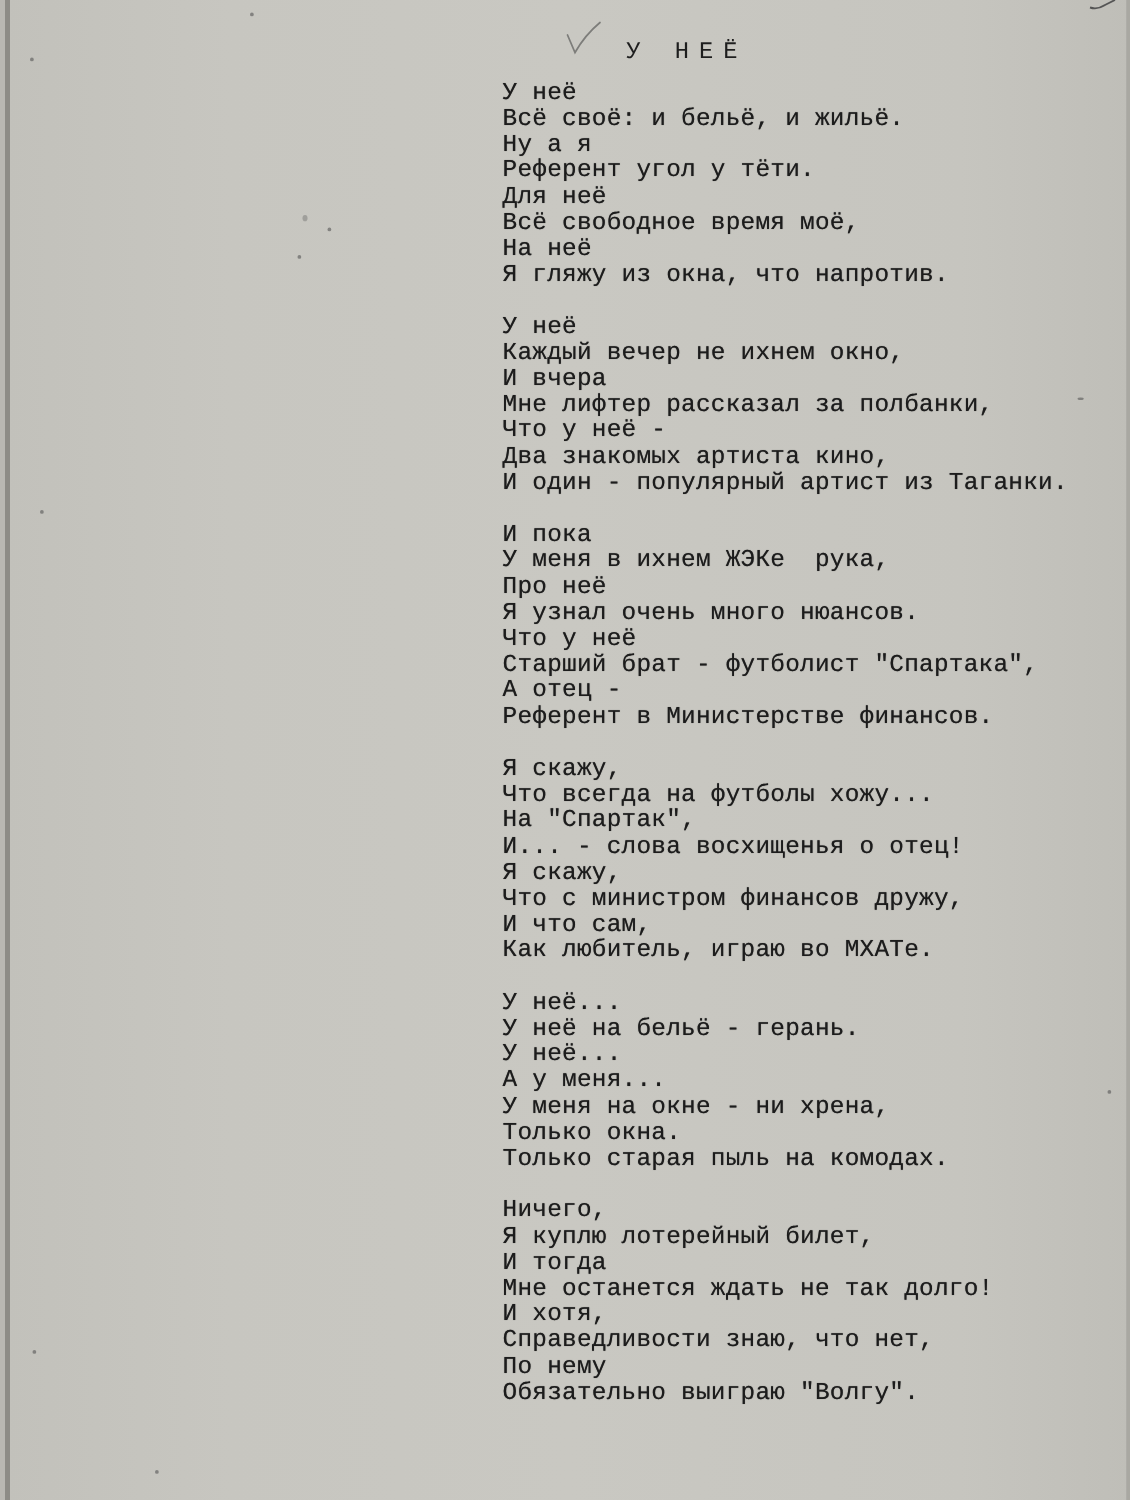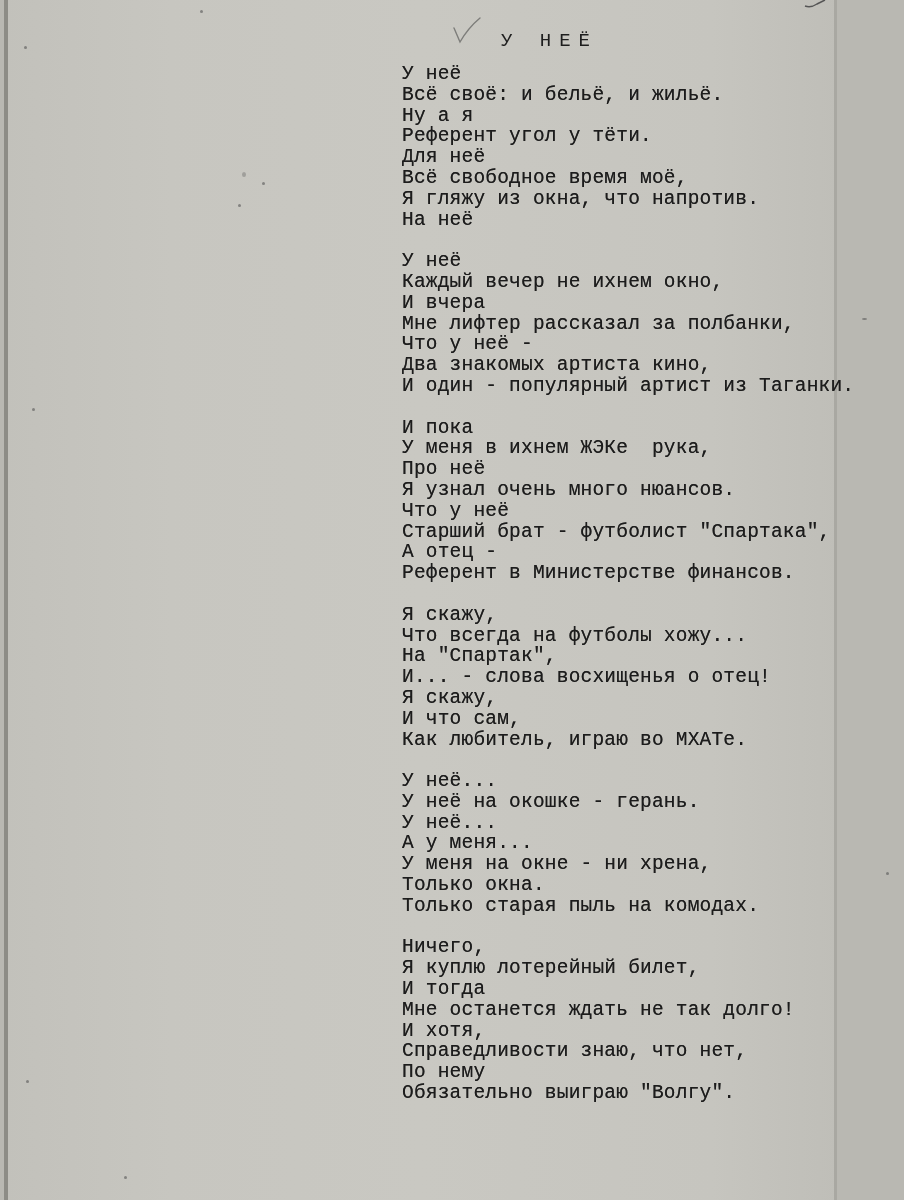--- a/index.html
+++ b/index.html
@@ -10,21 +10,21 @@
       width: 904px;
       height: 1200px;
       overflow: hidden;
       background: #b9b8b2;
       position: relative;
     }
     .page {
       position: absolute;
       left: 4px;
       top: 0;
-      width: 833px;
+      width: 900px;
       height: 1200px;
       background: linear-gradient(90deg, #c2c1bb 0%, #c7c6c0 20%, #c9c8c2 50%, #c6c5bf 85%, #bfbeb8 100%);
     }
     .page-edge-left {
       position: absolute;
       left: 0;
       top: 0;
       width: 4px;
       height: 1200px;
       background: #8d8c86;
@@ -119,22 +119,22 @@
   <h1 class="title">У НЕЁ</h1>
 
   <div class="poem">
     <div class="stanza">
       <span class="line">У неё</span>
       <span class="line">Всё своё: и бельё, и жильё.</span>
       <span class="line">Ну а я</span>
       <span class="line">Референт угол у тёти.</span>
       <span class="line">Для неё</span>
       <span class="line">Всё свободное время моё,</span>
+      <span class="line">На неё</span>
       <span class="line">Я гляжу из окна, что напротив.</span>
-      <span class="line">На неё</span>
     </div>
     <div class="stanza">
       <span class="line">У неё</span>
       <span class="line">Каждый вечер не ихнем окно,</span>
       <span class="line">И вчера</span>
       <span class="line">Мне лифтер рассказал за полбанки,</span>
       <span class="line">Что у неё -</span>
       <span class="line">Два знакомых артиста кино,</span>
       <span class="line">И один - популярный артист из Таганки.</span>
     </div>
@@ -147,26 +147,27 @@
       <span class="line">Старший брат - футболист "Спартака",</span>
       <span class="line">А отец -</span>
       <span class="line">Референт в Министерстве финансов.</span>
     </div>
     <div class="stanza">
       <span class="line">Я скажу,</span>
       <span class="line">Что всегда на футболы хожу...</span>
       <span class="line">На "Спартак",</span>
       <span class="line">И... - слова восхищенья о отец!</span>
       <span class="line">Я скажу,</span>
+      <span class="line">Что с министром финансов дружу,</span>
       <span class="line">И что сам,</span>
       <span class="line">Как любитель, играю во МХАТе.</span>
     </div>
     <div class="stanza">
       <span class="line">У неё...</span>
-      <span class="line">У неё на окошке - герань.</span>
+      <span class="line">У неё на бельё - герань.</span>
       <span class="line">У неё...</span>
       <span class="line">А у меня...</span>
       <span class="line">У меня на окне - ни хрена,</span>
       <span class="line">Только окна.</span>
       <span class="line">Только старая пыль на комодах.</span>
     </div>
     <div class="stanza">
       <span class="line">Ничего,</span>
       <span class="line">Я куплю лотерейный билет,</span>
       <span class="line">И тогда</span>

